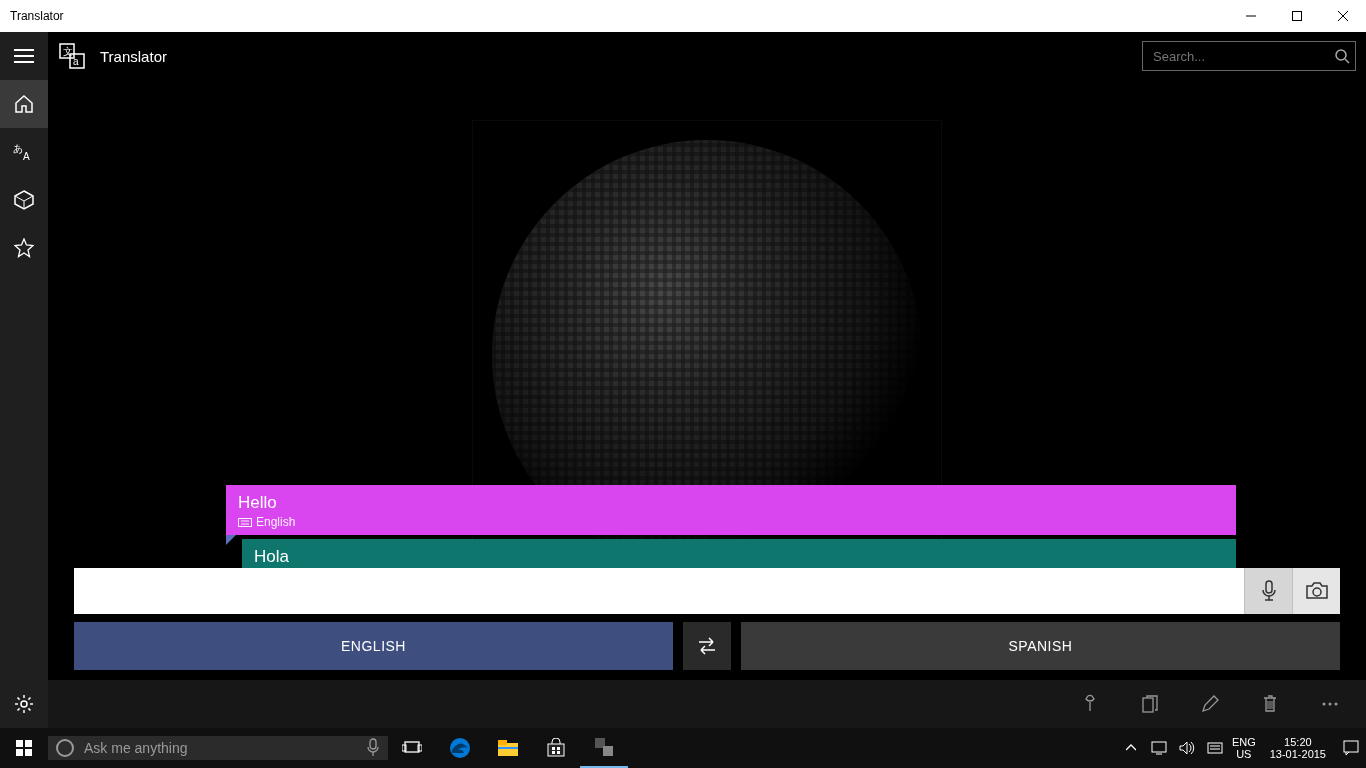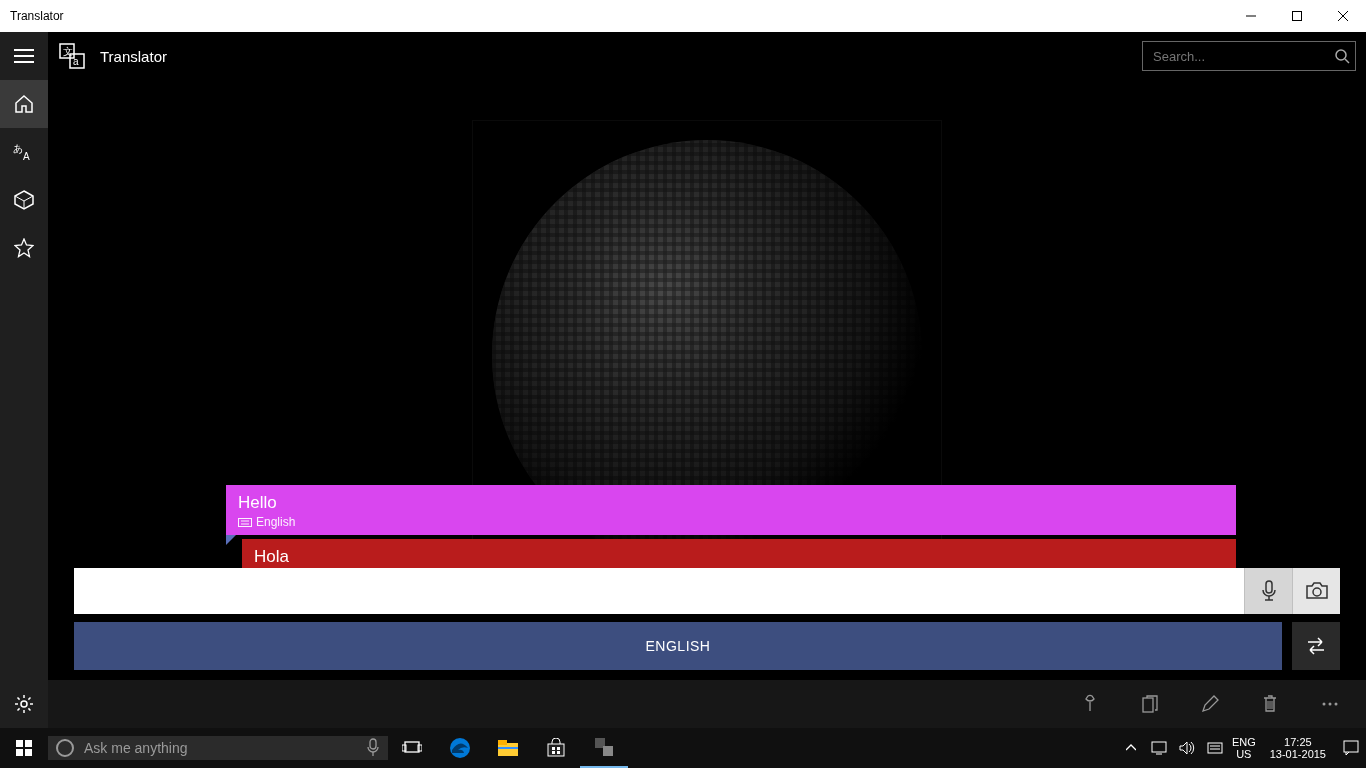--- a/index.html
+++ b/index.html
@@ -44,21 +44,21 @@
      repeating-linear-gradient(90deg, rgba(0,0,0,0.55) 0 4px, transparent 4px 9px);
      border-radius:50%; opacity:0.55;
   }
 
   
   .bubbles { position: absolute; left: 178px; right: 130px; top: 405px; }
   .bubble-src { background: #d946ef; color: #fff; padding: 8px 12px 6px 12px; position: relative; }
   .bubble-src .main { font-size: 17px; }
   .bubble-src .sub { font-size: 12px; opacity: 0.92; display:flex; align-items:center; gap:4px; margin-top:2px;}
   .bubble-src::after{ content:""; position:absolute; left:0; bottom:-10px; border:5px solid transparent; border-top-color:#5a6fba; border-left-color:#5a6fba;}
-  .bubble-tgt { background: #b91c1c; color: #fff; padding: 8px 12px 6px 12px; margin-top: 4px; margin-left: 16px; position: relative; }
+  .bubble-tgt { background: #0f766e; color: #fff; padding: 8px 12px 6px 12px; margin-top: 4px; margin-left: 16px; position: relative; }
   .bubble-tgt .main { font-size: 17px; }
   .bubble-tgt .sub { font-size: 12px; text-align: right; opacity: 0.92; margin-top:2px;}
   .bubble-tgt::after{ content:""; position:absolute; right:0; bottom:-10px; border:5px solid transparent; border-top-color:#7a7a7a; border-right-color:#7a7a7a;}
 
   
   .inputrow { position: absolute; left: 26px; right: 26px; bottom: 66px; height: 46px; display: flex; gap: 0; }
   .inputrow .txt { flex: 1; background: #fff; border: none; outline: none; font-size: 18px; padding: 0 12px; }
   .inputrow .iconbtn { width: 48px; background: #d6d6d6; display:flex; align-items:center; justify-content:center; color:#333; border-left:1px solid #c0c0c0;}
   .inputrow .iconbtn.cam { background:#e6e6e6;}
 
@@ -231,20 +231,21 @@
     </div>
 
     <div class="langrow">
       <div class="langbtn src">ENGLISH</div>
       <div class="swap">
         <svg width="22" height="18" viewBox="0 0 22 18">
             <path d="M3 5 h14 m0 0 l-4 -4 m4 4 l-4 4" fill="none" stroke="#fff" stroke-width="1.5"></path>
             <path d="M19 13 h-14 m0 0 l4 -4 m-4 4 l4 4" fill="none" stroke="#fff" stroke-width="1.5"></path>
           </svg>
       </div>
+      <div class="langbtn tgt">SPANISH</div>
     </div>
 
   </div>
 
   <div class="bottombar">
     <div class="bicon">
       <svg width="20" height="20" viewBox="0 0 20 20">
           <path d="M8 2 a4 4 0 0 1 4 0 l2 3 a5 5 0 0 1 -8 0 z M10 8 v9" fill="none" stroke="#999" stroke-width="1.3"></path>
         </svg>
     </div>
@@ -359,21 +360,21 @@
           <rect x="1" y="2" width="14" height="10" fill="none" stroke="#fff" stroke-width="1"></rect>
           <line x1="3" y1="5" x2="13" y2="5" stroke="#fff"></line>
           <line x1="3" y1="8" x2="13" y2="8" stroke="#fff"></line>
         </svg>
       </div>
     <div class="lang">
       <div>ENG</div>
       <div>US</div>
     </div>
     <div class="clock">
-      <div>17:25</div>
+      <div>15:20</div>
       <div>13-01-2015</div>
     </div>
     <div class="ticon">
         <svg width="16" height="16" viewBox="0 0 16 16">
           <rect x="1" y="1" width="14" height="11" fill="none" stroke="#fff" stroke-width="1"></rect>
           <path d="M6 12 l-3 3 v-3" fill="none" stroke="#fff" stroke-width="1"></path>
         </svg>
       </div>
   </div>
 </div>

